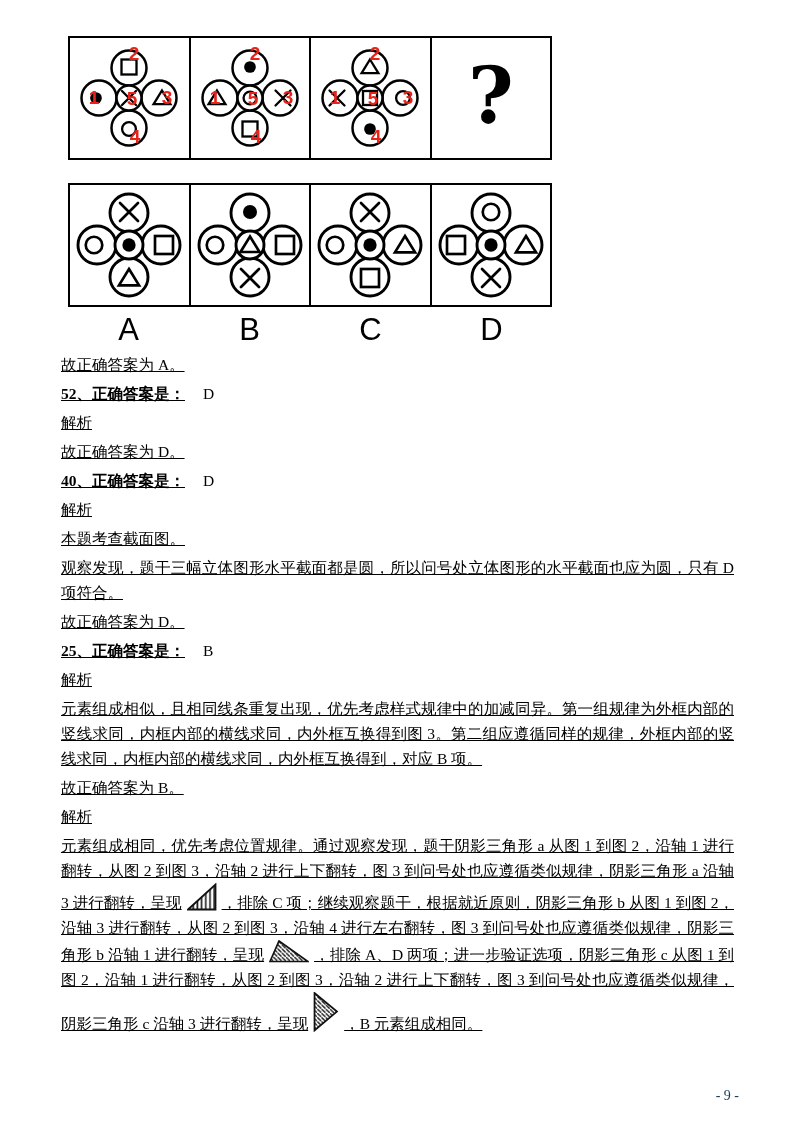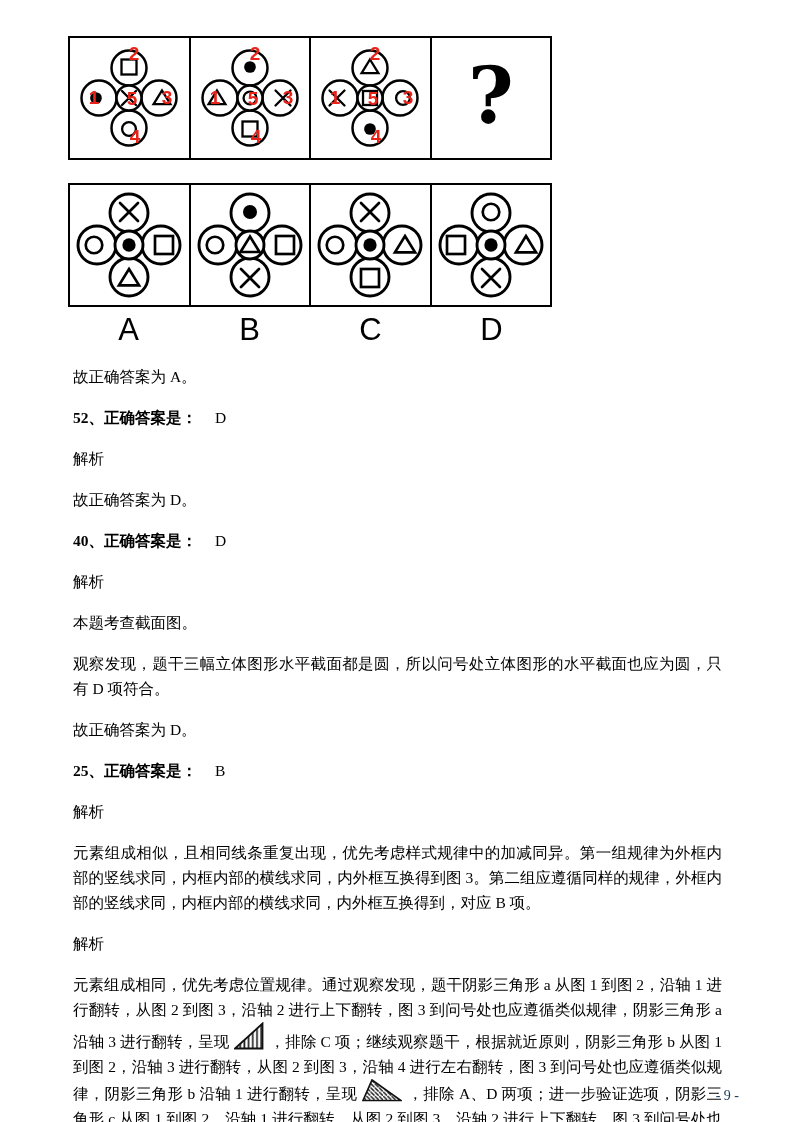--- a/index.html
+++ b/index.html
@@ -38,21 +38,21 @@
   .letters-row .letter{
     flex:1 1 0;text-align:center;
     font-family:"Liberation Sans", sans-serif;
     font-size:31px;line-height:38px;color:#000;
   }
   
   .text-block{
     position:absolute;left:57px;top:348px;width:681px;
     font-size:15.5px;line-height:25px;
   }
-  .text-block p{margin:16px;padding:0;}
+  .text-block p{margin:4px;padding:0;text-decoration:underline;}
   .justify{text-align:justify;}
   .answer-head b{font-weight:bold;}
   .answer-head .ans{display:inline-block;margin-left:18px;}
   .tri-icon{vertical-align:-3px;margin:0 5px;}
   
   .page-number{
     position:absolute;right:54px;top:1088px;
     font-size:14px;color:#17365d;
     font-family:"Liberation Serif", serif;
   }
@@ -202,20 +202,21 @@
 
     <p class="answer-head"><b>40、正确答案是：</b><span class="ans">D</span></p>
     <p>解析</p>
     <p>本题考查截面图。</p>
     <p class="justify">观察发现，题干三幅立体图形水平截面都是圆，所以问号处立体图形的水平截面也应为圆，只有 D 项符合。</p>
     <p>故正确答案为 D。</p>
 
     <p class="answer-head"><b>25、正确答案是：</b><span class="ans">B</span></p>
     <p>解析</p>
     <p class="justify">元素组成相似，且相同线条重复出现，优先考虑样式规律中的加减同异。第一组规律为外框内部的竖线求同，内框内部的横线求同，内外框互换得到图 3。第二组应遵循同样的规律，外框内部的竖线求同，内框内部的横线求同，内外框互换得到，对应 B 项。</p>
+    <p>故正确答案为 B。</p>
 
     <p>解析</p>
 
     <p class="justify">
       <span>元素组成相同，优先考虑位置规律。通过观察发现，题干阴影三角形 a 从图 1 到图 2，沿轴 1 进行翻转，从图 2 到图 3，沿轴 2 进行上下翻转，图 3 到问号处也应遵循类似规律，阴影三角形 a 沿轴 3 进行翻转，呈现</span><svg class="tri-icon" width="30" height="28" viewBox="0 0 30 28">
           <defs>
             <pattern id="pA" patternUnits="userSpaceOnUse" width="4.2" height="4.2">
               <rect width="4.2" height="4.2" fill="#fff"></rect>
               <line x1="2" y1="0" x2="2" y2="4.2" stroke="#222" stroke-width="1.7"></line>
             </pattern>

